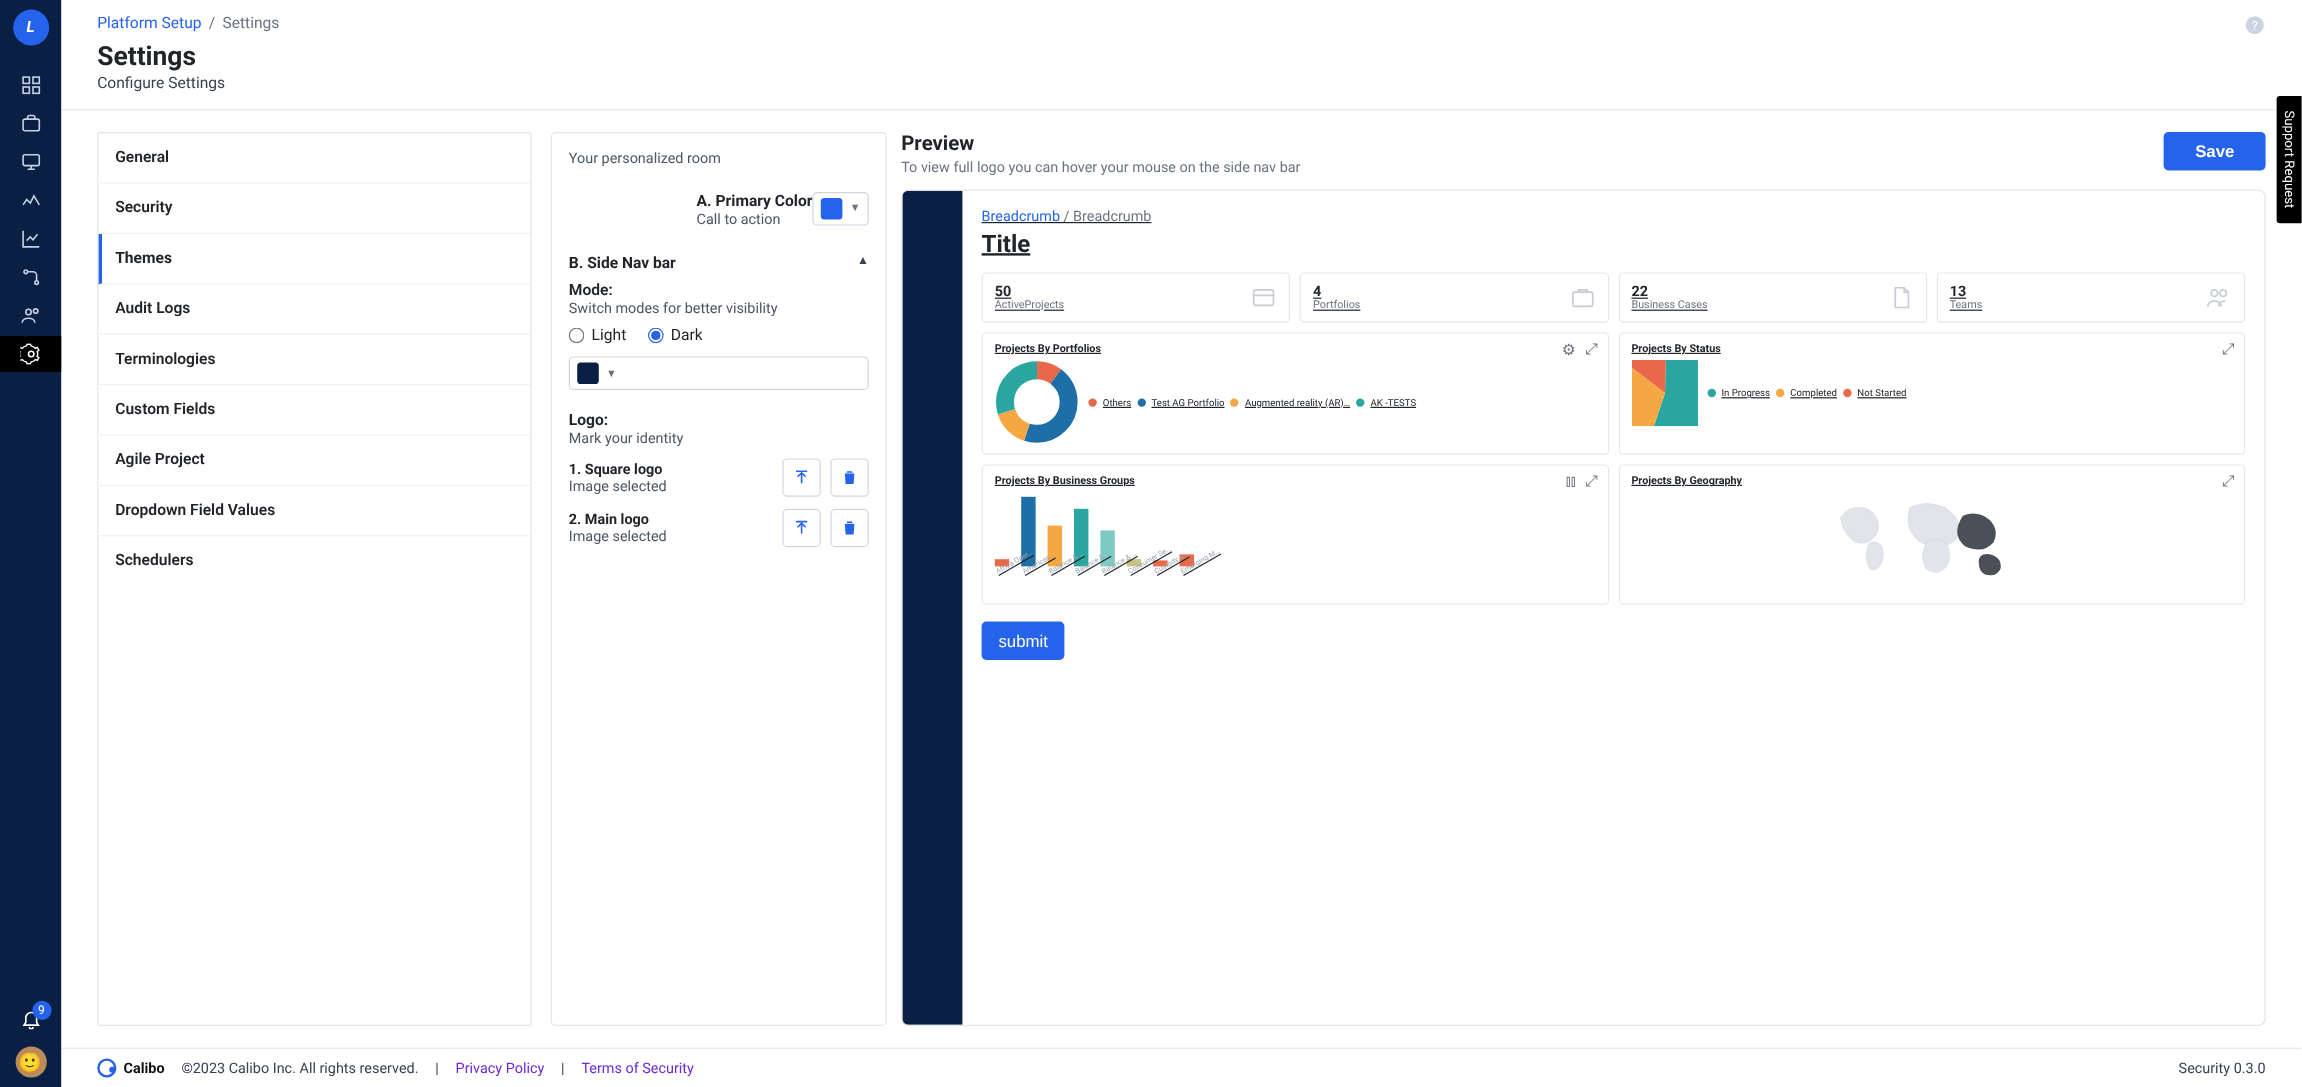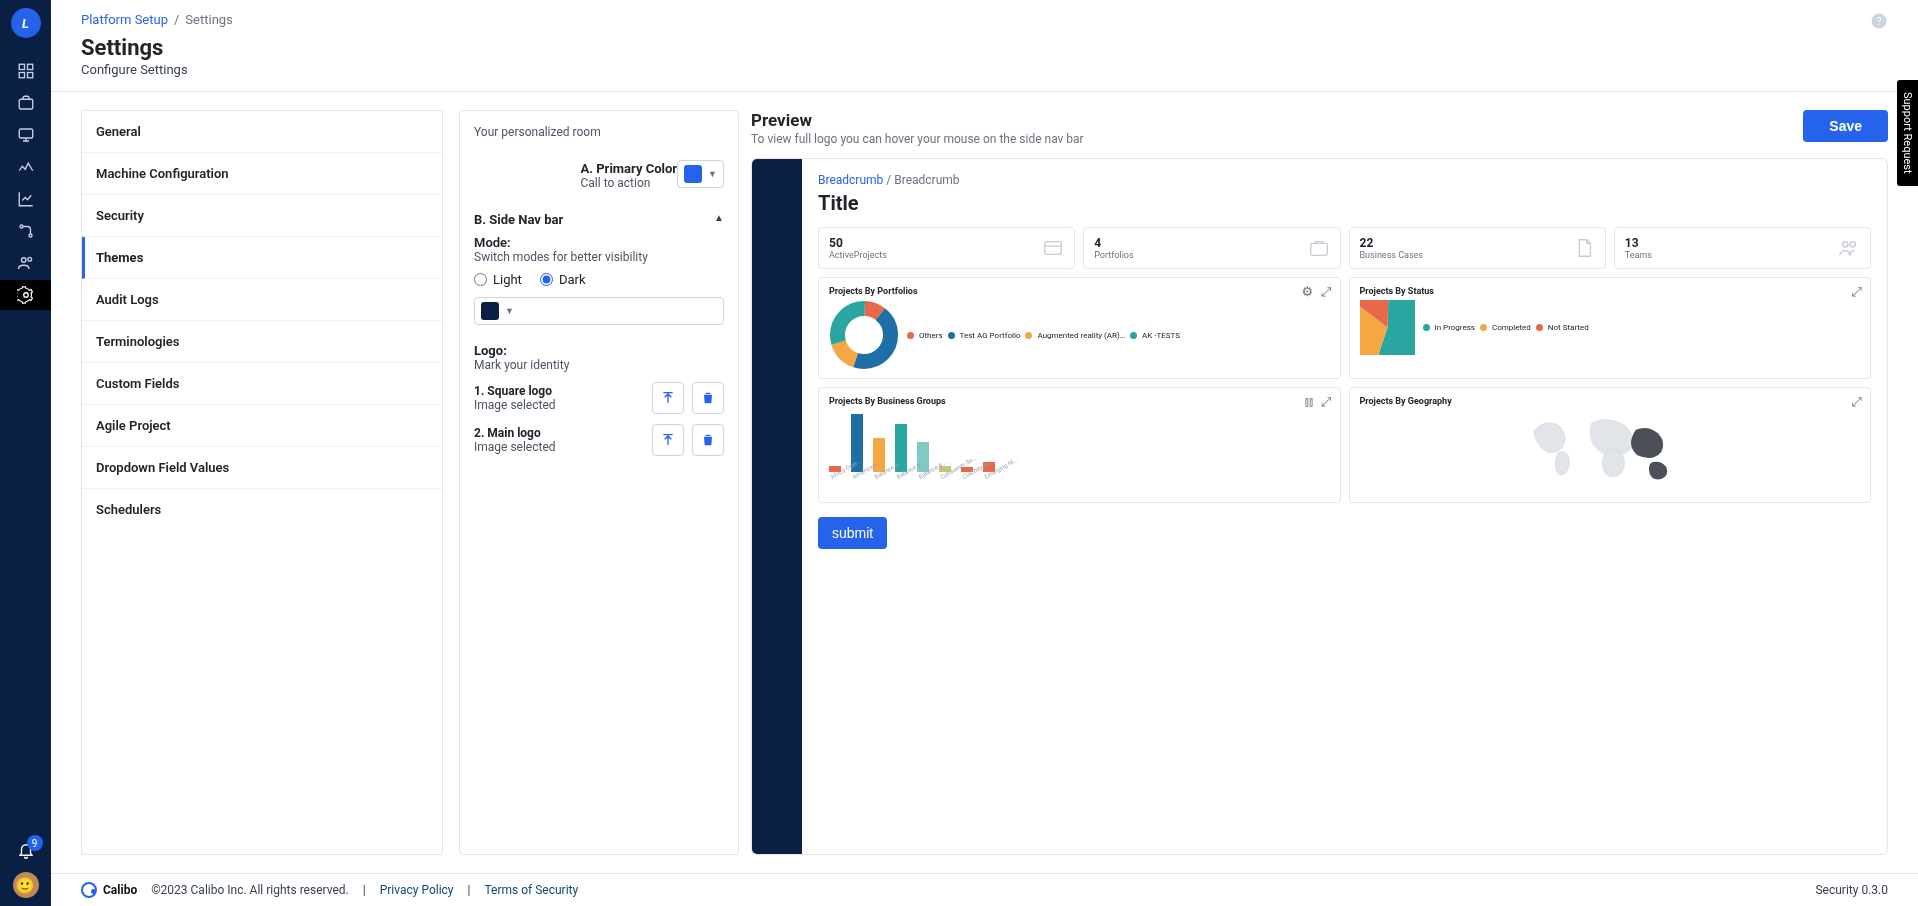--- a/index.html
+++ b/index.html
@@ -55,21 +55,21 @@
 .trash { color:#2563eb;}
 .logo-row { display:flex; align-items:center; justify-content:space-between; margin-top:10px; }
 .logo-row .btns{display:flex; gap:8px;}
 
 
 .preview-col { flex:1; margin-left:12px; display:flex; flex-direction:column; min-width:0;}
 .preview-head { display:flex; align-items:flex-start; justify-content:space-between; }
 .preview-head h2 { font-size:17px; font-weight:700;}
 .preview-head .hint { font-size:12px; color:#6b7280; margin-top:2px;}
 .btn-primary { background:#2563eb; color:#fff; border:none; padding:8px 26px; border-radius:4px; font-size:14px; font-weight:600; cursor:pointer; }
-.preview-frame { margin-top:12px; border:1px solid #e5e5e5; border-radius:6px; flex:1; display:flex; overflow:hidden; min-height:440px; background:#fff;}
+.preview-frame { margin-top:12px; border:1px solid #e5e5e5; border-radius:6px; flex:1; display:flex; overflow:hidden; min-height:440px; background:#fff;text-decoration:underline;}
 .pv-rail { width:50px; background:#0a1f44; }
 .pv-body { flex:1; padding:14px 16px; }
 .pv-body .bcrumb { font-size:12px; color:#6b7280;}
 .pv-body .bcrumb a{ color:#2563eb; text-decoration:none;}
 .pv-body h3 { font-size:20px; font-weight:700; margin-top:4px;}
 .cards { display:flex; gap:8px; margin-top:12px;}
 .card { flex:1; border:1px solid #e5e7eb; border-radius:4px; padding:8px 10px; display:flex; align-items:center; justify-content:space-between; min-width:0;}
 .card .n{ font-size:12px; font-weight:700;}
 .card .t{ font-size:9px; color:#6b7280;}
 .card svg{ width:22px; height:22px; stroke:#c6cbd4; fill:none; stroke-width:1.5;}
@@ -79,21 +79,21 @@
 .panel .tools{ position:absolute; top:6px; right:8px; display:flex; gap:8px; color:#6b7280;}
 .legend { font-size:8px; display:flex; gap:5px; margin-left:8px;}
 .legend span{ display:flex; align-items:center; gap:5px;}
 .dot{ width:7px; height:7px; border-radius:50%; display:inline-block;}
 .panel-row{ display:flex; align-items:center; margin-top:4px;}
 .submit{ margin-top:14px; background:#2563eb; color:#fff; border:none; padding:8px 14px; border-radius:4px; font-size:14px; cursor:pointer;}
 
 
 .footer { border-top:1px solid #e5e7eb; padding:8px 30px; display:flex; align-items:center; justify-content:space-between; font-size:12px; color:#374151;}
 .footer .left{ display:flex; align-items:center; gap:14px;}
-.footer a{ color:#0c4a6e; text-decoration:none;}
+.footer a{ color:#6d28d9; text-decoration:none;}
 .footer .brand{ display:flex; align-items:center; gap:6px; font-weight:700; color:#111;}
 .footer .brand .g{ width:16px;height:16px;border:2px solid #2563eb;border-radius:50%; position:relative;}
 .footer .brand .g::after{content:"";position:absolute;right:-1px;top:5px;width:5px;height:5px;background:#2563eb;border-radius:50%;}
 
 
 .support-tab { position:fixed; right:0; top:80px; background:#000; color:#fff; writing-mode:vertical-rl; padding:12px 4px; font-size:11px; cursor:pointer; border-top-left-radius:3px; border-bottom-left-radius:3px;}
 
 
 .bars{ display:flex; align-items:flex-end; gap:10px; height:60px; margin-top:6px;}
 .bars .b{ width:12px; background:#ccc;}
@@ -187,21 +187,20 @@
       <span>Settings</span>
     </div>
     <h1>Settings</h1>
     <div class="sub">Configure Settings</div>
   </div>
 
   <div class="body">
 
     <div class="settings-list" id="settings-list">
         <div class="item">General</div>
-        <div class="item">Machine Configuration</div>
         <div class="item">Security</div>
         <div class="item active">Themes</div>
         <div class="item">Audit Logs</div>
         <div class="item">Terminologies</div>
         <div class="item">Custom Fields</div>
         <div class="item">Agile Project</div>
         <div class="item">Dropdown Field Values</div>
         <div class="item">Schedulers</div>
       </div>
 

